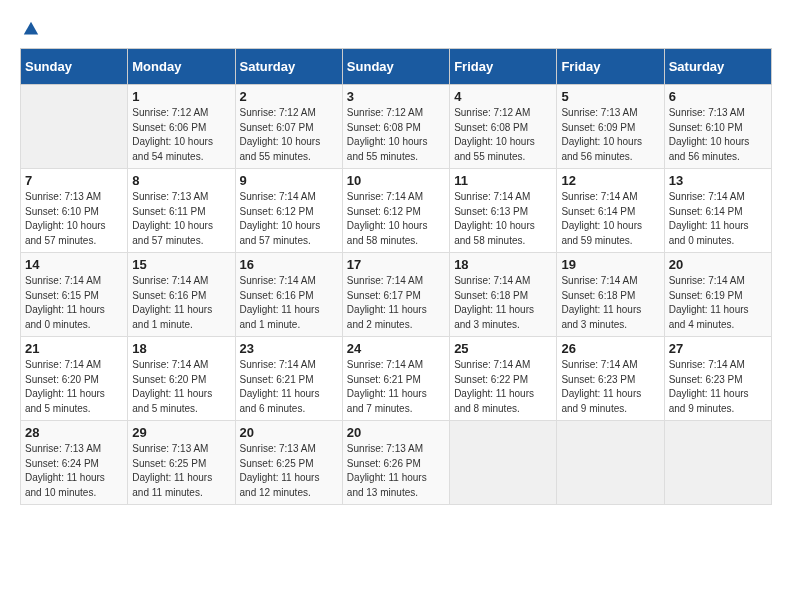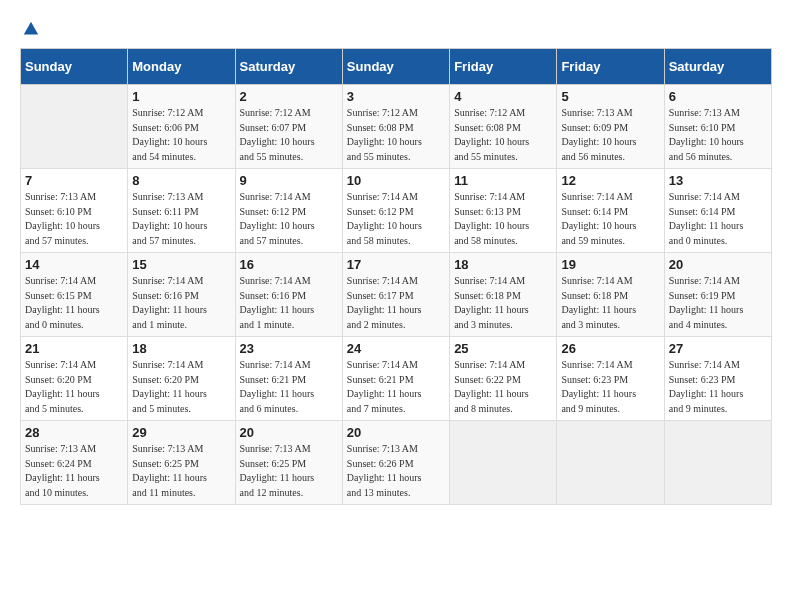--- a/index.html
+++ b/index.html
@@ -84,21 +84,20 @@
       font-size: 13px;
       font-weight: bold;
       color: #222;
       display: block;
       margin-bottom: 2px;
     }
     .day-info {
       font-size: 10px;
       color: #333;
       line-height: 1.45;
-      font-family: Liberation Serif, serif;
     }
     .empty-cell {
       background-color: #f0f0f0 !important;
     }
   </style>
 </head>
 <body>
 
 <div class="header">
   <div class="logo">

